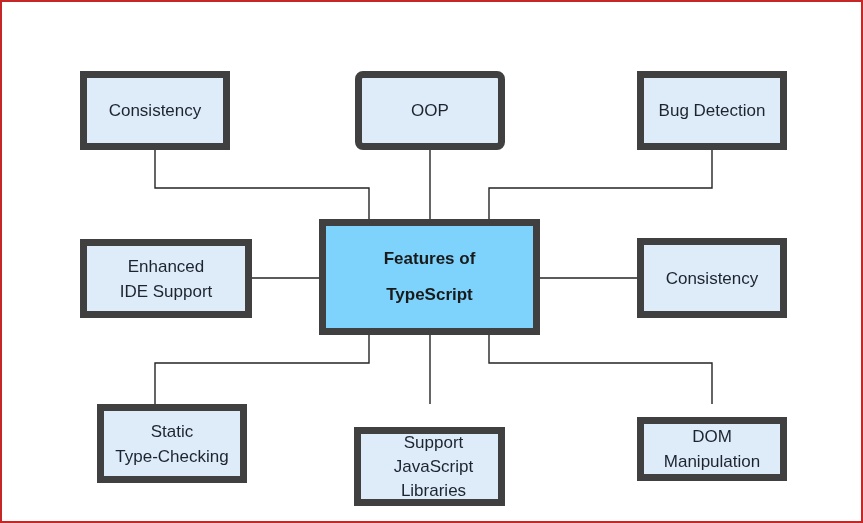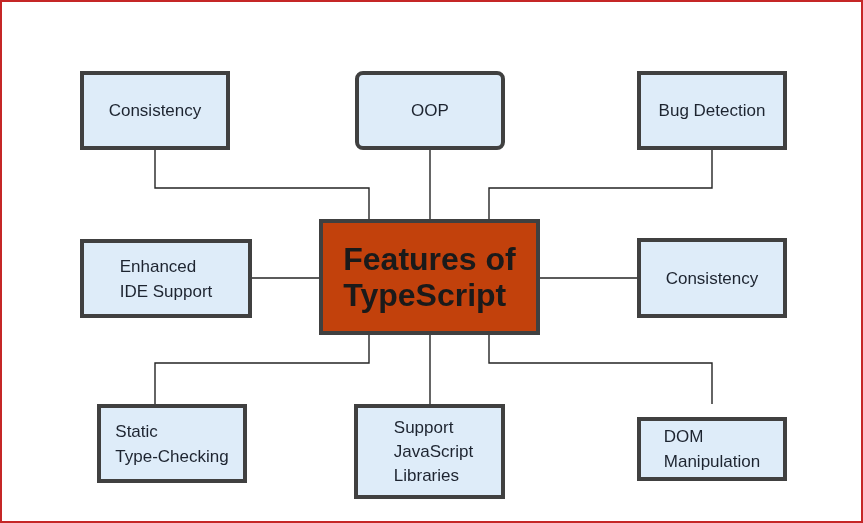--- a/index.html
+++ b/index.html
@@ -28,44 +28,44 @@
     fill: none;
     stroke: #242424;
     stroke-width: 1.4;
   }
   .node {
     position: absolute;
     box-sizing: border-box;
     display: flex;
     align-items: center;
     justify-content: center;
-    text-align: left;
+    text-align: center;
     background: #deecf9;
-    border: 4px solid #404040;
+    border: 7px solid #404040;
     color: #1d2430;
     font-size: 17px;
     line-height: 25px;
     white-space: pre-line;
   }
   .node.center-node {
-    background: #c2410c;
-    font-size: 32px;
+    background: #7dd3fc;
+    font-size: 17px;
     line-height: 36px;
     font-weight: 700;
     color: #1a1a1a;
   }
   
   #n-consistency { left: 78px;  top: 69px;  width: 150px; height: 79px; }
   #n-oop         { left: 353px; top: 69px;  width: 150px; height: 79px; border-radius: 8px; }
   #n-bug         { left: 635px; top: 69px;  width: 150px; height: 79px; }
   #n-ide         { left: 78px;  top: 237px; width: 172px; height: 79px; }
   #n-center      { left: 317px; top: 217px; width: 221px; height: 116px; }
   #n-portability { left: 635px; top: 236px; width: 150px; height: 80px; }
   #n-static      { left: 78px;  top: 402px; width: 150px; height: 79px; margin-left: 17px; }
-  #n-support     { left: 352px; top: 402px; width: 151px; height: 95px; padding-left: 8px; }
+  #n-support     { left: 352px; top: 425px; width: 151px; height: 79px; padding-left: 8px; }
   #n-dom         { left: 635px; top: 415px; width: 150px; height: 64px; }
   #n-support .label { line-height: 24px; }
 </style>
 </head>
 <body>
 
 <div class="canvas">
 
   <svg class="connectors" viewBox="0 0 863 523" xmlns="http://www.w3.org/2000/svg">
     <polyline points="153,148 153,186 367,186 367,217"></polyline>

